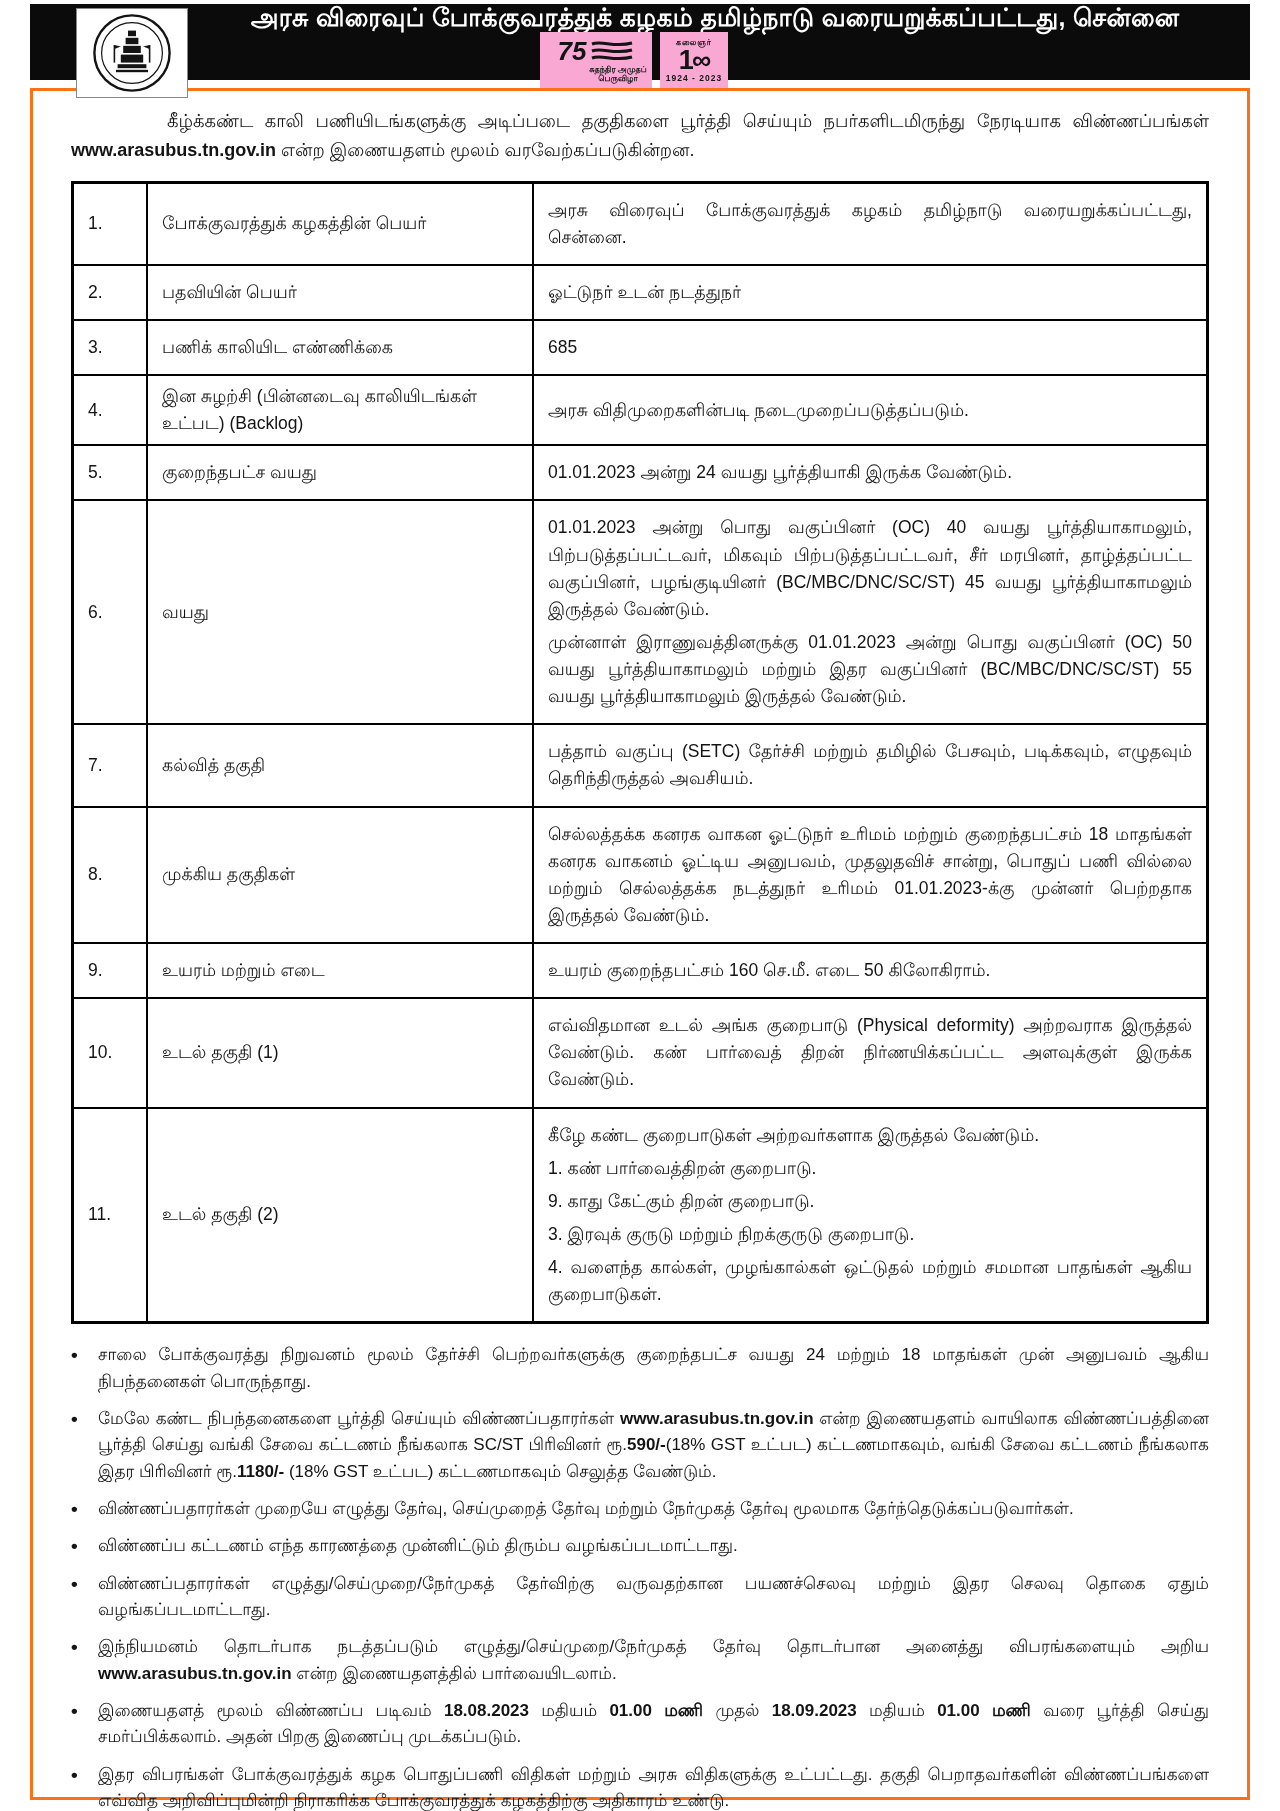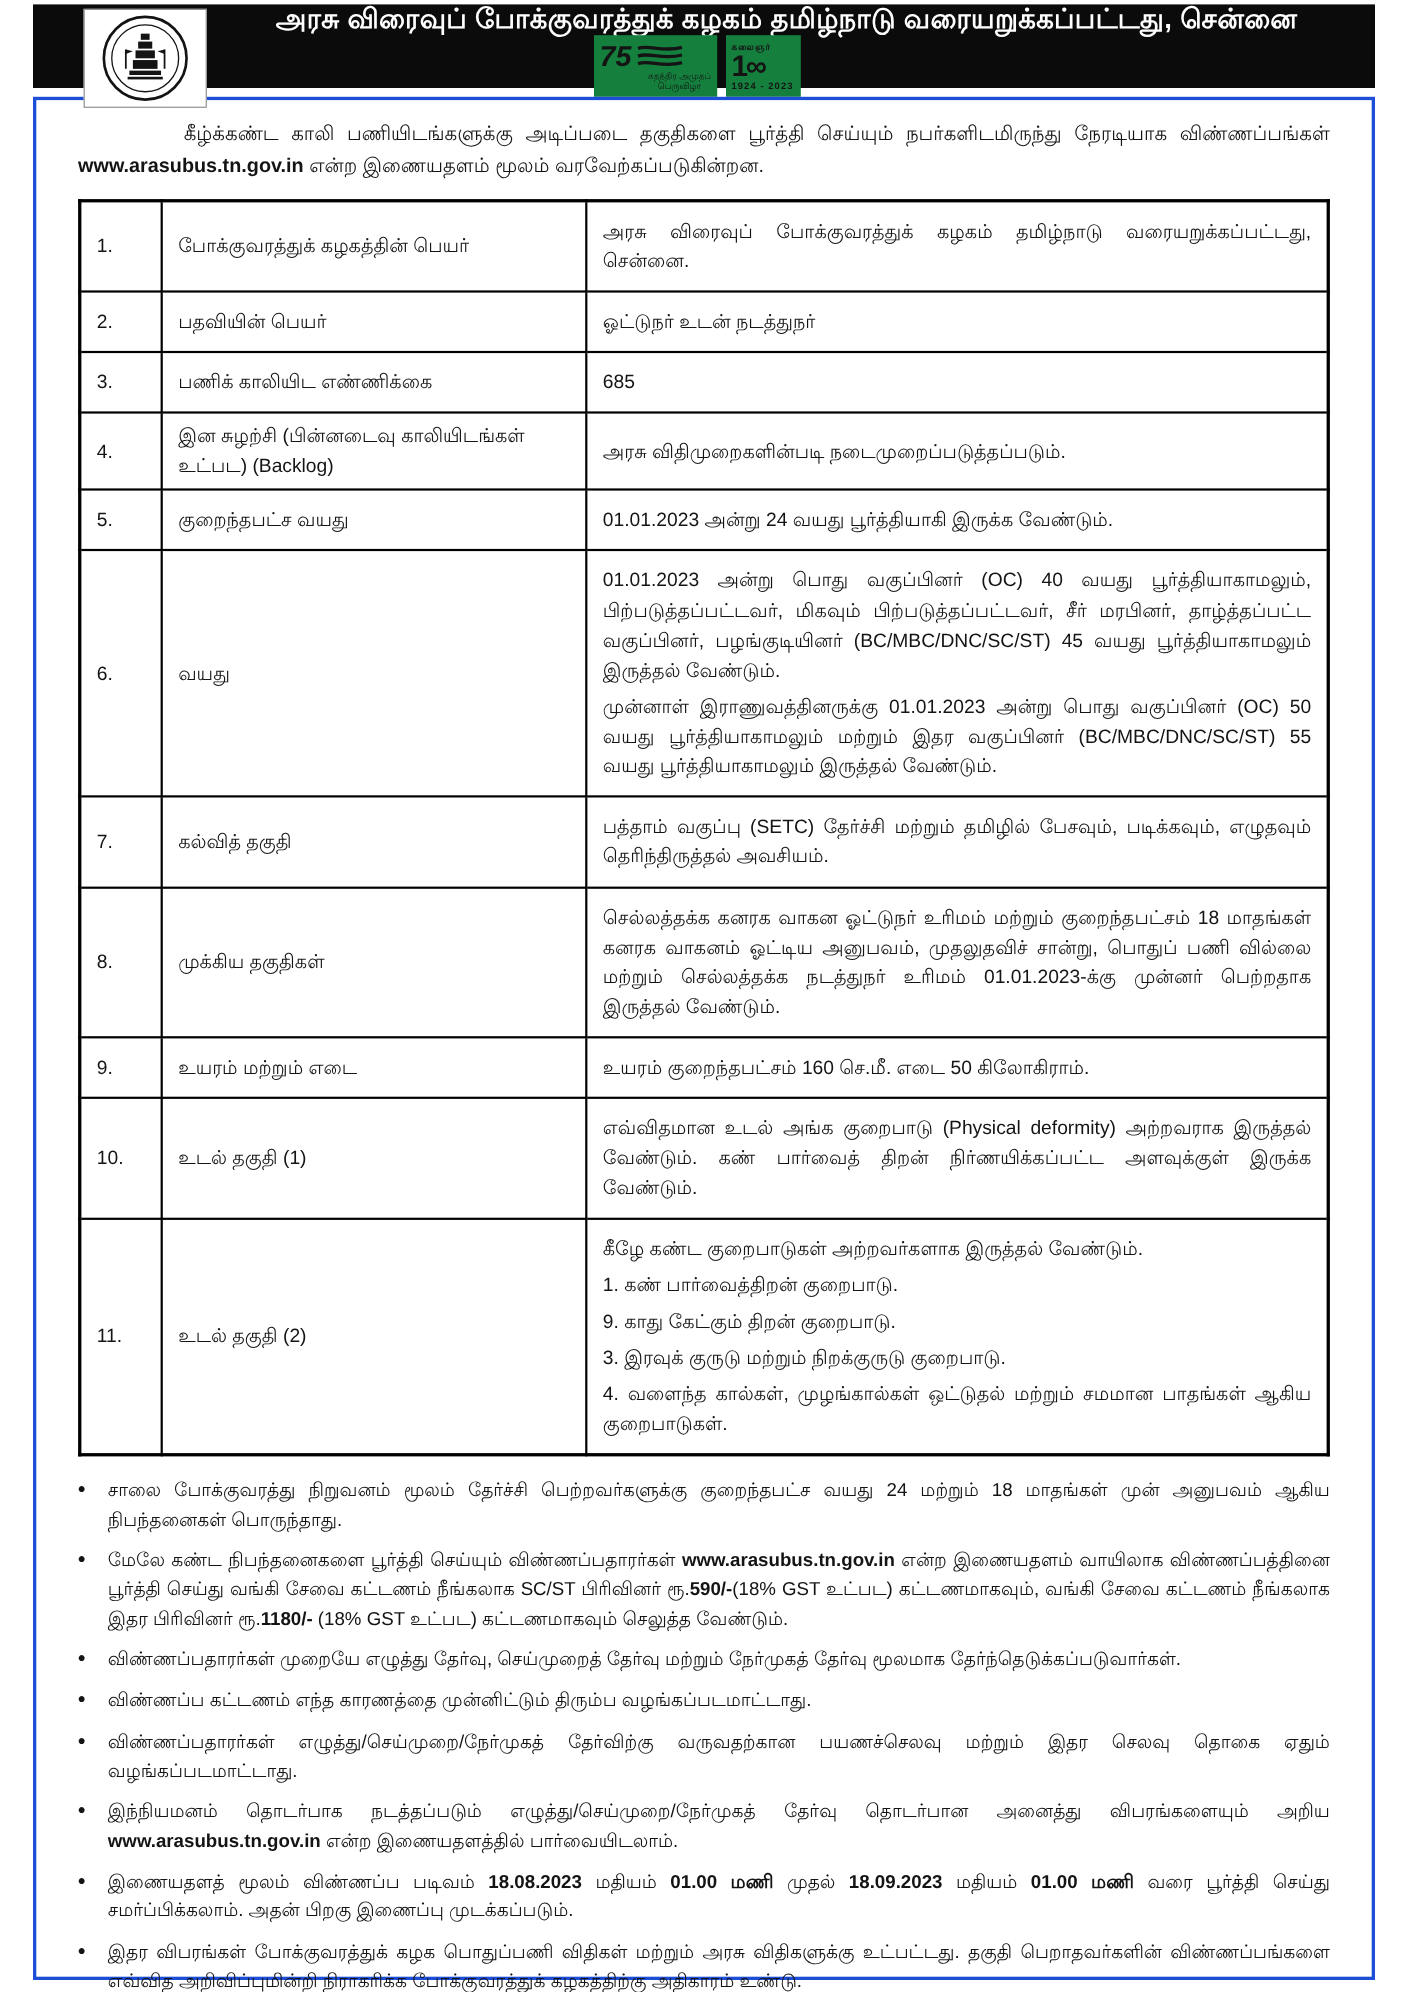--- a/index.html
+++ b/index.html
@@ -14,33 +14,33 @@
     display:flex;align-items:center;flex-direction:column;
   }
   .emblem-box{
     position:absolute;left:46px;top:4px;width:110px;height:88px;background:#ffffff;
     border:1px solid #888;z-index:3;display:flex;align-items:center;justify-content:center;
   }
   .band-titles{flex:1;margin-left:150px;text-align:center;color:#ffffff;}
   .band-titles .t1{font-size:25px;font-weight:bold;letter-spacing:.3px;line-height:1.1;}
   .band-titles .t2{font-size:21px;font-weight:bold;margin-top:8px;}
   .band-logos{display:flex;gap:8px;margin-right:12px;align-items:center;}
-  .logo{background:#15803d;height:58px;display:flex;flex-direction:column;align-items:flex-start;justify-content:center;padding:2px 5px;box-sizing:border-box;}
+  .logo{background:#f9a8d4;height:58px;display:flex;flex-direction:column;align-items:center;justify-content:center;padding:2px 5px;box-sizing:border-box;}
   .logo-75{width:112px;}
   .l75-row{display:flex;align-items:center;gap:4px;}
   .l75-num{font-size:26px;font-weight:bold;font-style:italic;line-height:1;}
-  .l75-cap{font-size:8px;font-weight:normal;text-align:center;line-height:1.15;margin-top:1px;margin-left:44px;}
+  .l75-cap{font-size:8px;font-weight:bold;text-align:center;line-height:1.15;margin-top:1px;margin-left:44px;}
   .logo-100{width:68px;}
   .l100-top{font-size:8px;font-weight:bold;letter-spacing:1px;}
   .l100-num{font-size:27px;font-weight:bold;line-height:.95;letter-spacing:-2px;}
   .l100-years{font-size:8.5px;font-weight:bold;letter-spacing:1px;}
   
   .content-box{
     position:absolute;left:30px;right:30px;top:88px;height:1712px;
-    border:3px solid #1d4ed8;box-sizing:border-box;background:#fff;
+    border:3px solid #f97316;box-sizing:border-box;background:#fff;
     display:flex;flex-direction:column;padding:10px 0 0 0;
   }
   .intro{
     margin:6px 38px 8px 38px;font-size:18px;line-height:1.6;text-align:justify;text-indent:96px;
   }
   .b{font-weight:bold;}
   
   table.main{
     border-collapse:collapse;margin:8px 38px 4px 38px;border:3px solid #000;table-layout:fixed;
     width:calc(100% - 76px);

